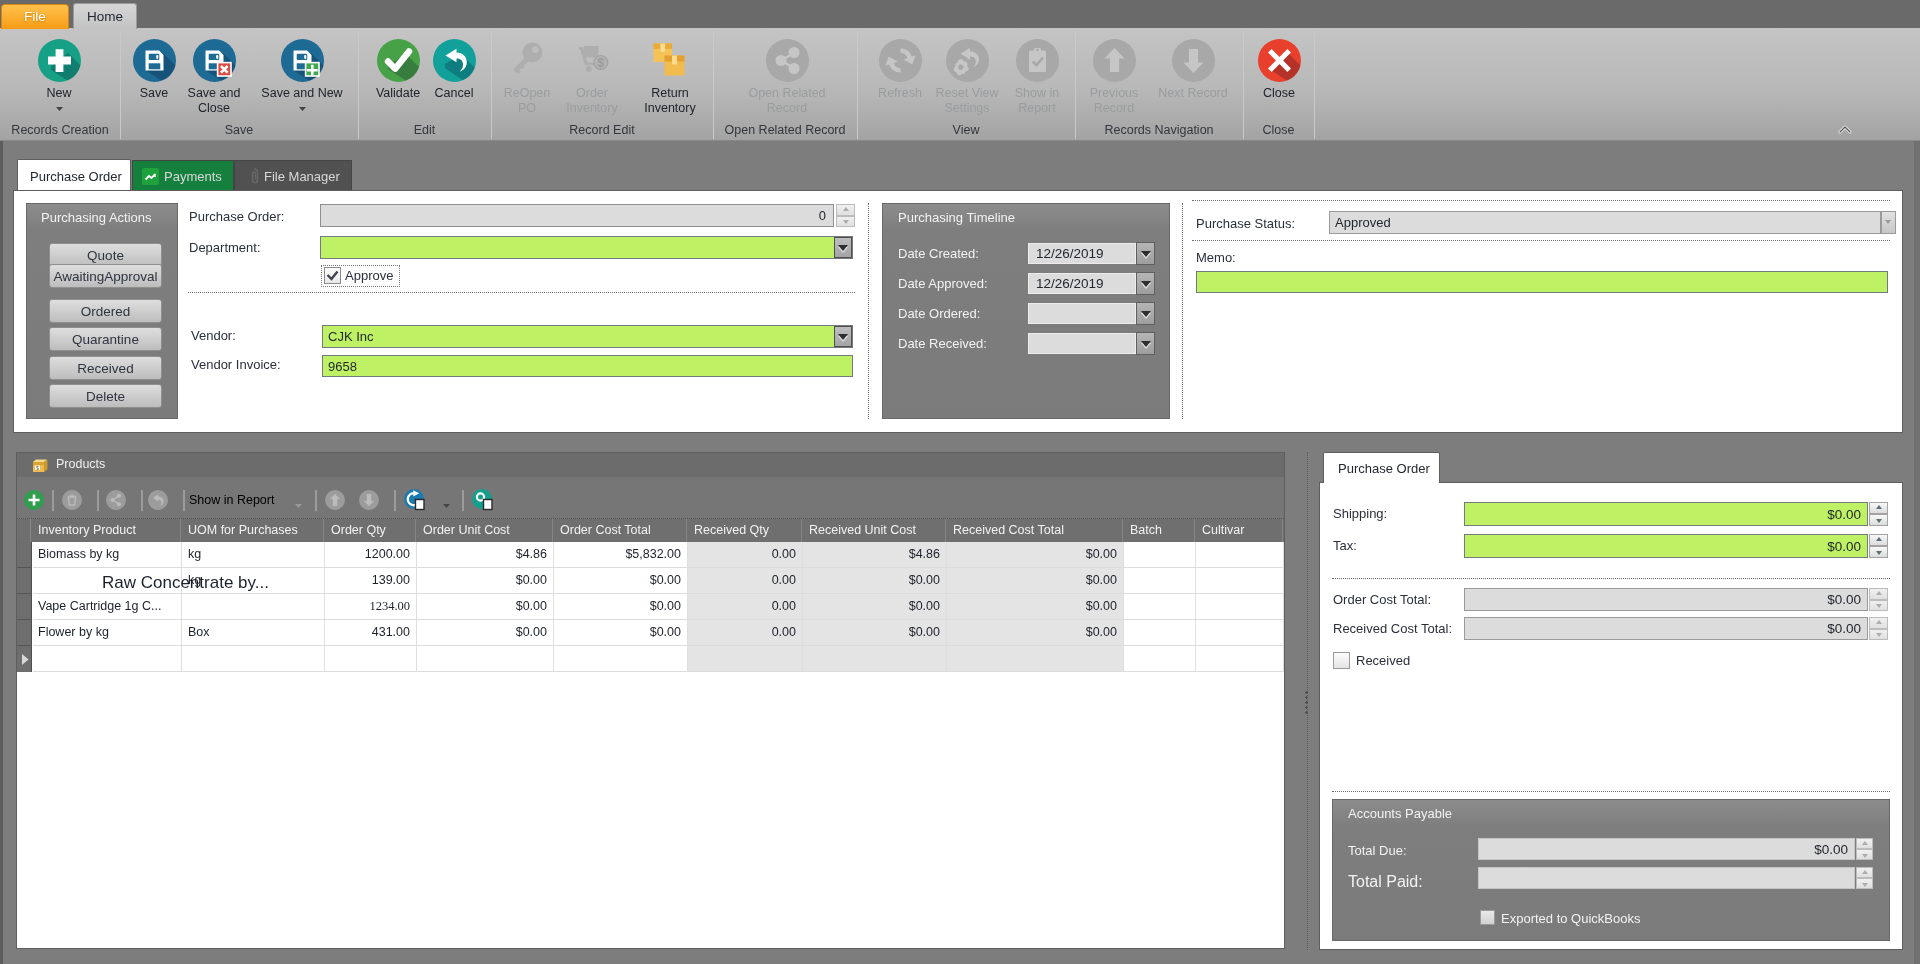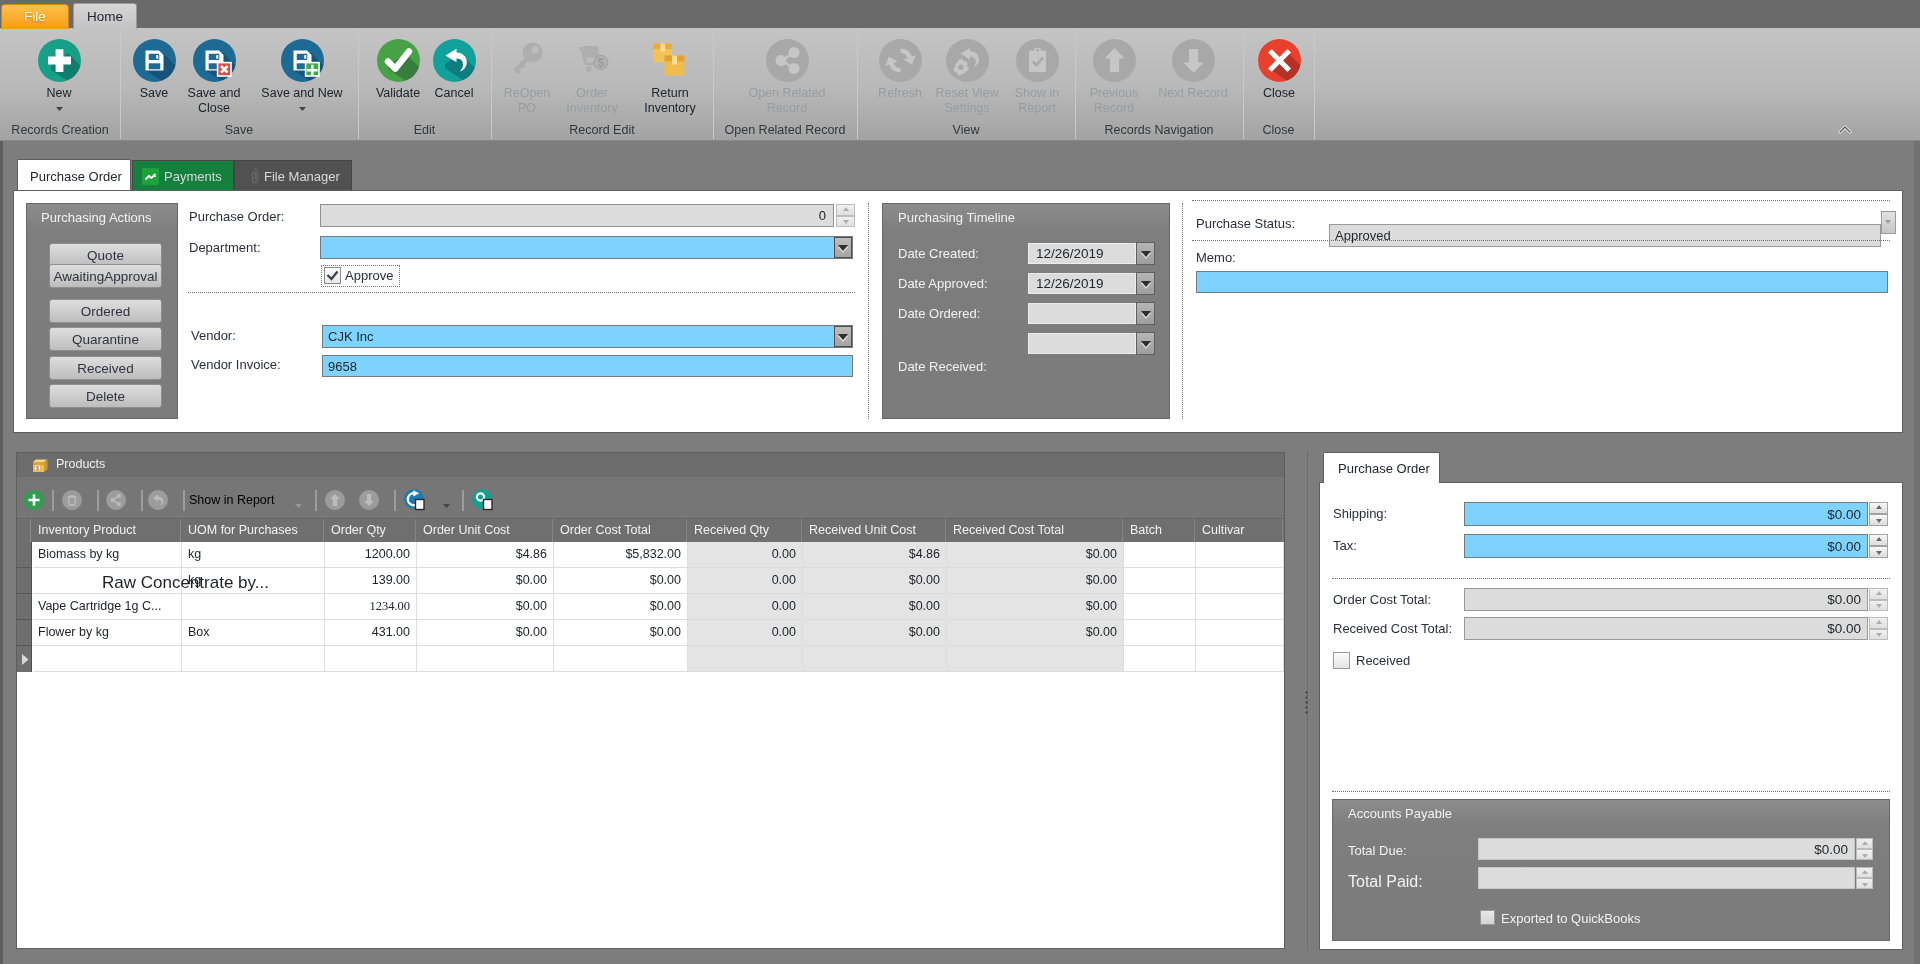--- a/index.html
+++ b/index.html
@@ -1,21 +1,21 @@
 <!DOCTYPE html>
 <html><head>
 <meta charset="utf-8">
 <style>
 * { margin:0; padding:0; box-sizing:border-box; }
 html,body { width:1920px; height:964px; overflow:hidden; }
 body { font-family:"Liberation Sans", sans-serif; background:#7d7d7d; position:relative; }
 .abs { position:absolute; }
 .lbl { position:absolute; font-size:13px; color:#2a2f3a; white-space:nowrap; }
 .wlbl { position:absolute; font-size:12.5px; color:#f2f2f2; white-space:nowrap; }
-.tb { position:absolute; background:#7dd3fc; border:1px solid #737a80; }
+.tb { position:absolute; background:#bef264; border:1px solid #737a80; }
 .tbd { position:absolute; background:#dcdcdc; border:1px solid #a5a5a5; }
 .dot-h { position:absolute; border-top:1px dotted #6f6f6f; height:0; }
 .dot-v { position:absolute; border-left:1px dotted #6f6f6f; width:0; }
 .darkpanel { position:absolute; background:#7e7e7e; border:1px solid #696969; }
 .spin { position:absolute; width:19px; }
 .spin .b { position:absolute; left:0; width:100%; height:50%; background:linear-gradient(#f8f8f8,#dcdcdc); border:1px solid #a3a3a3; }
 .spin .b:after { content:""; position:absolute; left:50%; top:50%; transform:translate(-50%,-50%); border:3px solid transparent; }
 .spin .b.up { top:0; } .spin .b.up:after { border-bottom:4px solid #5f6d75; border-top:none; margin-top:-1px; }
 .spin .b.dn { bottom:0; } .spin .b.dn:after { border-top:4px solid #5f6d75; border-bottom:none; margin-top:1px; }
 .spin.dis .b { background:linear-gradient(#f0f0f0,#e0e0e0); border-color:#bcbcbc; }
@@ -381,27 +381,27 @@
     </div>
 <div class="datebtn" style="left:1136px;top:242px;"></div>
 <div class="wlbl" style="left:898px;top:276px;font-size:13px;">Date Approved:</div>
 <div class="datebox" style="left:1028px;top:273px;">
       <span>12/26/2019</span>
     </div>
 <div class="datebtn" style="left:1136px;top:272px;"></div>
 <div class="wlbl" style="left:898px;top:306px;font-size:13px;">Date Ordered:</div>
 <div class="datebox" style="left:1028px;top:303px;"></div>
 <div class="datebtn" style="left:1136px;top:302px;"></div>
-<div class="wlbl" style="left:898px;top:336px;font-size:13px;margin-top:23px;">Date Received:</div>
+<div class="wlbl" style="left:898px;top:336px;font-size:13px;">Date Received:</div>
 <div class="datebox" style="left:1028px;top:333px;"></div>
 <div class="datebtn" style="left:1136px;top:332px;"></div>
 
 <div class="dot-h" style="left:1192px;top:200px;width:698px;"></div>
 <div class="lbl" style="left:1196px;top:216px;">Purchase Status:</div>
-<div class="tbd" style="left:1329px;top:211px;width:552px;height:23px;border-color:#9a9a9a;margin-top:13px;">
+<div class="tbd" style="left:1329px;top:211px;width:552px;height:23px;border-color:#9a9a9a;">
       <span style="position:absolute;left:5px;top:3px;font-size:13px;color:#23272e;">Approved</span>
     </div>
 <div class="abs" style="left:1881px;top:211px;width:15px;height:23px;background:linear-gradient(#e2e2e2,#c6c6c6);border:1px solid #9a9a9a;">
       <span style="position:absolute;left:3px;top:8px;border:3.5px solid transparent;border-top:4.5px solid #9b9b9b;"></span>
     </div>
 <div class="dot-h" style="left:1192px;top:240px;width:698px;"></div>
 <div class="lbl" style="left:1196px;top:250px;">Memo:</div>
 <div class="tb" style="left:1196px;top:271px;width:692px;height:22px;"></div>
 </div>
 

